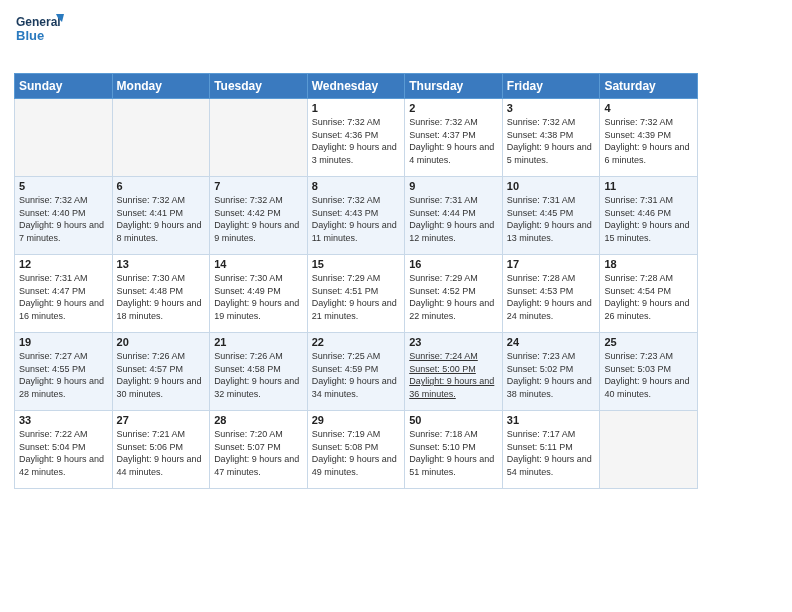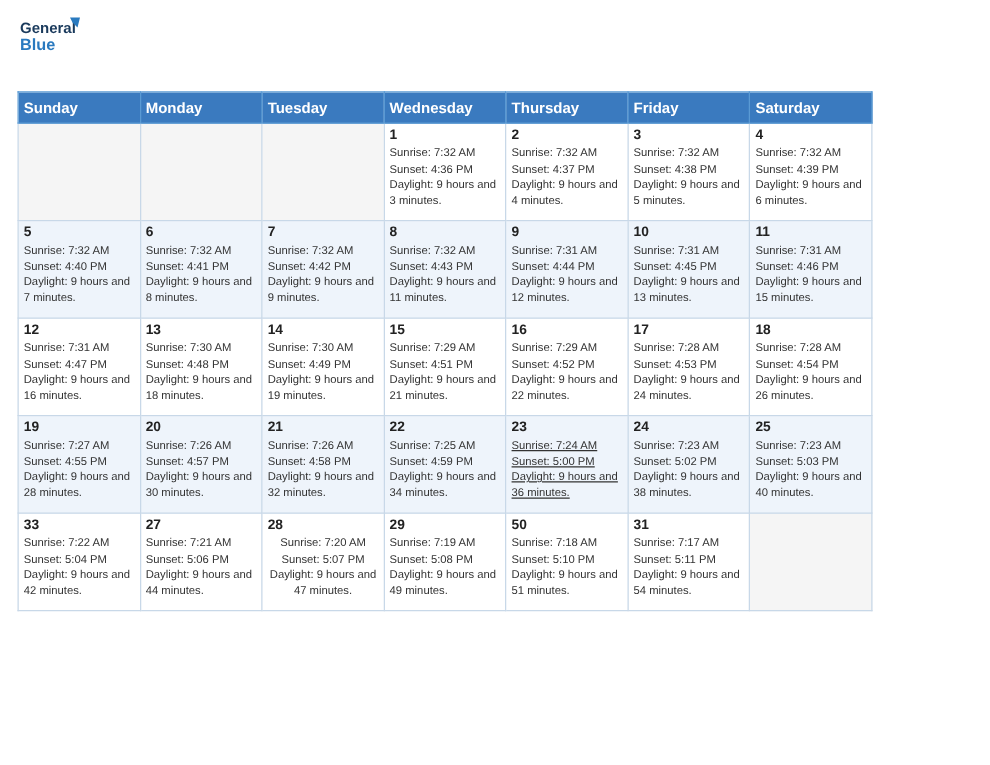--- a/index.html
+++ b/index.html
@@ -280,21 +280,21 @@
 Daylight: 9 hours and 42 minutes.</div>
           </td>
           <td>
             <span class="day-number">27</span>
             <div class="cell-content" style="white-space: pre-line;">Sunrise: 7:21 AM
 Sunset: 5:06 PM
 Daylight: 9 hours and 44 minutes.</div>
           </td>
           <td>
             <span class="day-number">28</span>
-            <div class="cell-content" style="white-space: pre-line; text-align: center;">Sunrise: 7:20 AM
+            <div class="cell-content" style="white-space: pre-line;">Sunrise: 7:20 AM
 Sunset: 5:07 PM
 Daylight: 9 hours and 47 minutes.</div>
           </td>
           <td>
             <span class="day-number">29</span>
             <div class="cell-content" style="white-space: pre-line;">Sunrise: 7:19 AM
 Sunset: 5:08 PM
 Daylight: 9 hours and 49 minutes.</div>
           </td>
           <td>

